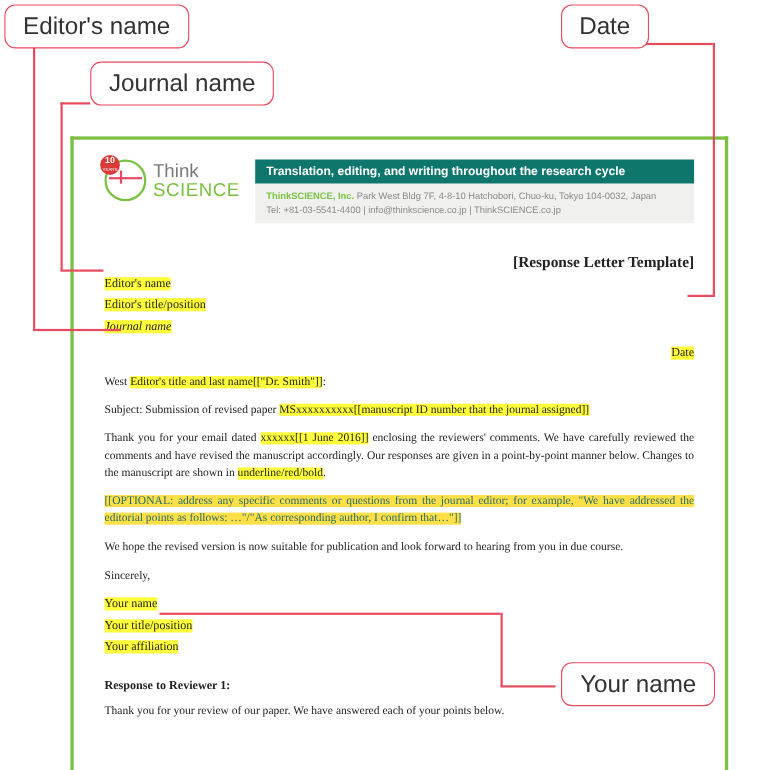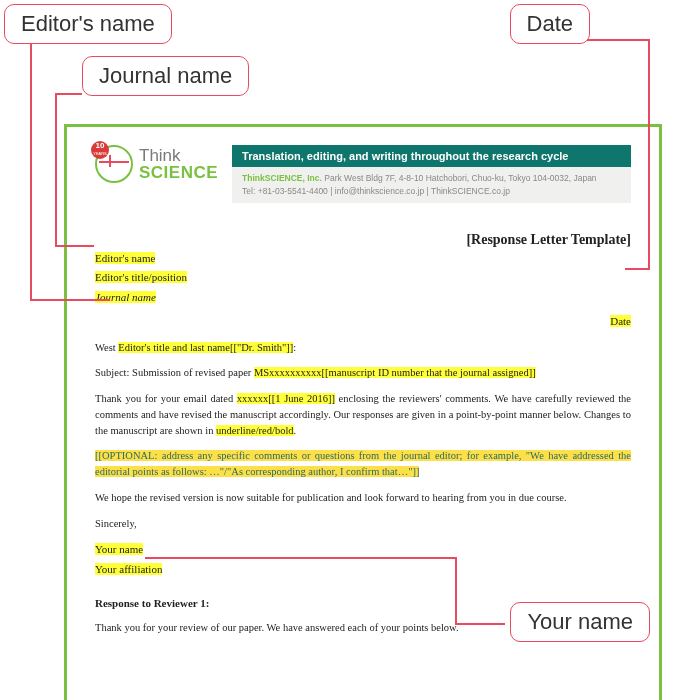--- a/index.html
+++ b/index.html
@@ -103,21 +103,21 @@
       background: #d93b3b;
       border-radius: 50%;
       color: #fff;
       font-size: 7px;
       line-height: 8px;
       text-align: center;
       padding-top: 1px;
     }
     .logo-text { line-height: 1; }
     .logo-think { font-size: 17px; color: #7a7a7a; font-weight: 400; }
-    .logo-science { font-size: 17px; color: #7ac142; font-weight: 700; letter-spacing: 0.5px; }
+    .logo-science { font-size: 17px; color: #7ac142; font-weight: 400; letter-spacing: 0.5px; }
 
     .header-banner { flex: 1; }
     .banner-line {
       background: #0f766e;
       color: #fff;
       font-size: 11px;
       padding: 5px 10px;
       font-weight: 600;
     }
     .banner-sub {
@@ -222,18 +222,19 @@
 
     <div class="para">
       <span class="hl-teal">[[OPTIONAL: address any specific comments or questions from the journal editor; for example, "We have addressed the editorial points as follows: …"/"As corresponding author, I confirm that…"]]</span>
     </div>
 
     <div class="para">We hope the revised version is now suitable for publication and look forward to hearing from you in due course.</div>
 
     <div class="para">Sincerely,</div>
 
     <div class="meta-line"><span class="hl">Your name</span></div>
+    <div class="meta-line"><span class="hl">Your title/position</span></div>
     <div class="meta-line"><span class="hl">Your affiliation</span></div>
 
     <div class="resp-header">Response to Reviewer 1:</div>
     <div class="para">Thank you for your review of our paper. We have answered each of your points below.</div>
   </div>
 </div>
 
 </body></html>

